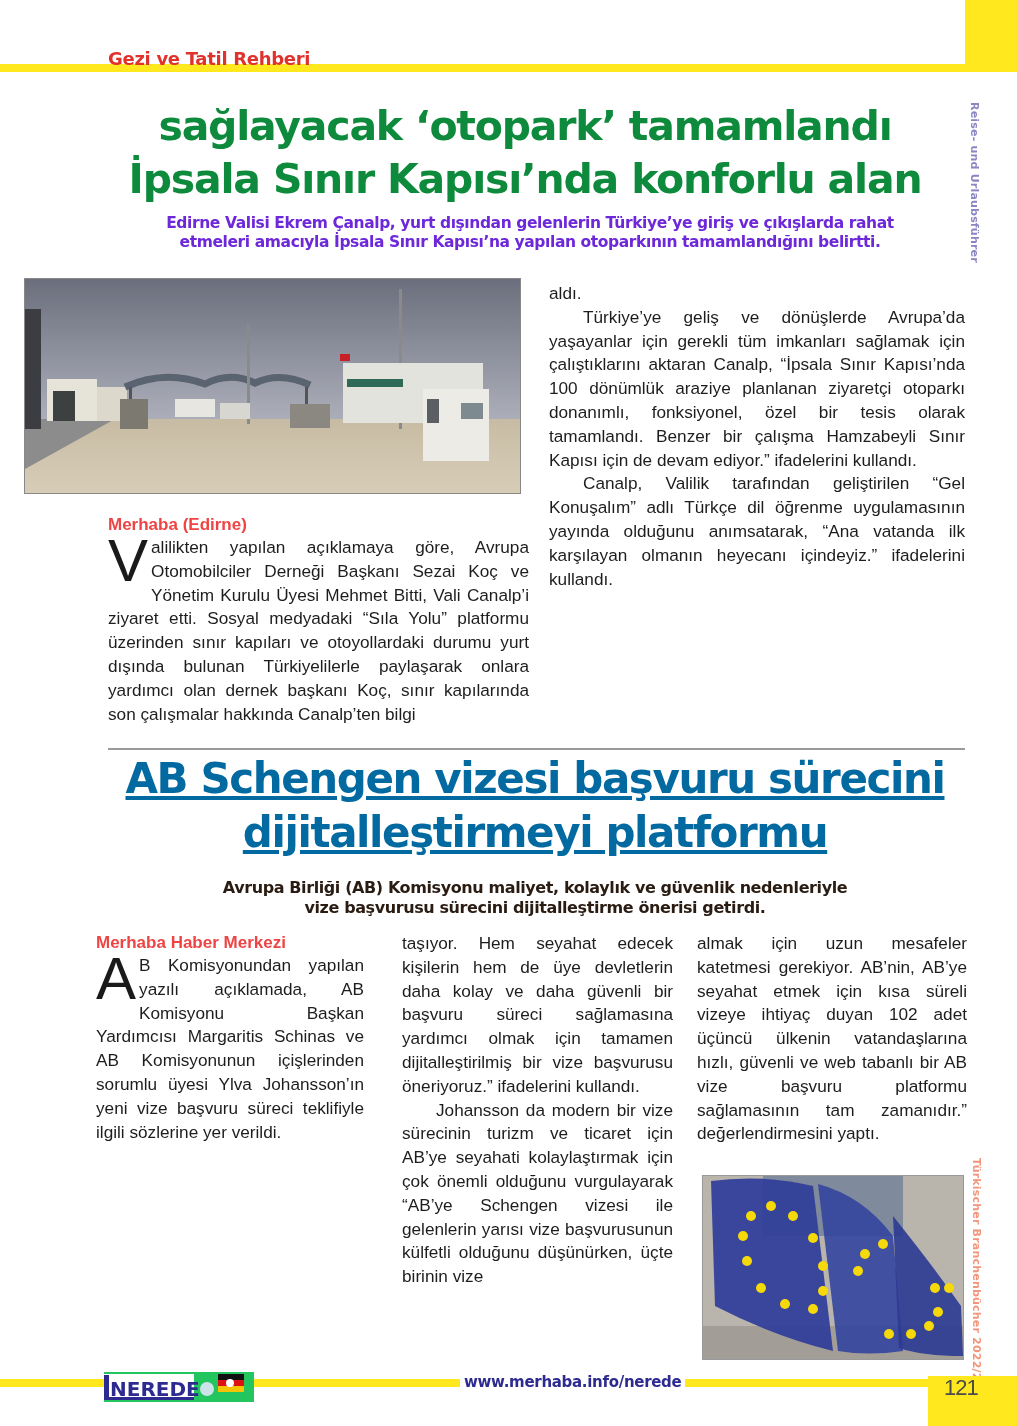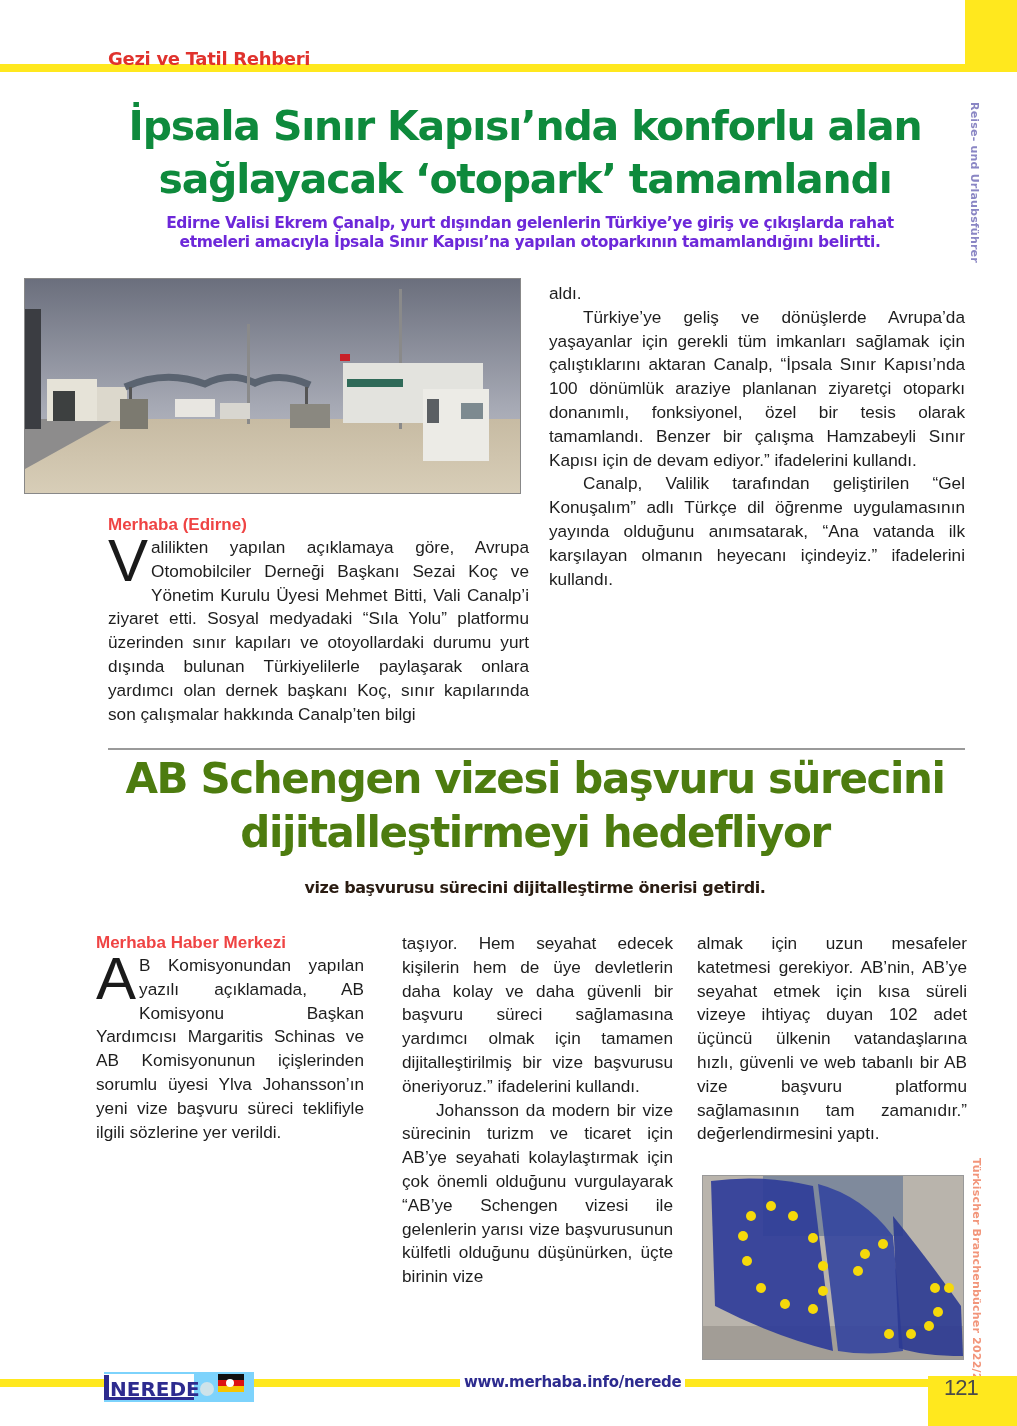--- a/index.html
+++ b/index.html
@@ -24,44 +24,44 @@
   .body-text p { text-indent: 34px; }
   .body-text p.noindent { text-indent: 0; }
   .dateline { font-size: 17px; font-weight: bold; color: #ef4444; line-height: 22px; }
   .dropcap { float: left; font-size: 60px; line-height: 46px; margin: 2px 3px 0 0; color: #1a1a1a; font-weight: normal; }
 
   .col-a1 { left: 108px; top: 514px; width: 421px; }
   .col-a2 { left: 549px; top: 282px; width: 416px; }
 
   .divider { position: absolute; left: 108px; top: 748px; width: 857px; height: 2px; background: #9a9a9a; }
 
-  .headline2 { position: absolute; left: 90px; top: 752px; width: 890px; text-align: center; font-family: "DejaVu Sans", sans-serif; font-weight: bold; font-size: 42px; line-height: 54px; color: #4d7c0f; letter-spacing: -1.4px; }
+  .headline2 { position: absolute; left: 90px; top: 752px; width: 890px; text-align: center; font-family: "DejaVu Sans", sans-serif; font-weight: bold; font-size: 42px; line-height: 54px; color: #0369a1; letter-spacing: -1.4px; text-decoration: underline; }
   .deck2 { position: absolute; left: 100px; top: 878px; width: 870px; text-align: center; font-family: "DejaVu Sans", sans-serif; font-weight: bold; font-size: 16px; line-height: 20px; color: #2a1c12; letter-spacing: -0.4px; }
 
   .col-b1 { left: 96px; top: 932px; width: 268px; }
   .col-b2 { left: 402px; top: 932px; width: 271px; }
   .col-b3 { left: 697px; top: 932px; width: 270px; }
 
   .yellow-rule-bottom { position: absolute; left: 0; top: 1379px; width: 1017px; height: 8px; background: #ffe81e; }
   .yellow-corner-bottom { position: absolute; left: 928px; top: 1376px; width: 89px; height: 50px; background: #ffe81e; }
-  .footer-logo { position: absolute; left: 104px; top: 1372px; width: 150px; height: 30px; background: #7dd3fc; }
+  .footer-logo { position: absolute; left: 104px; top: 1372px; width: 150px; height: 30px; background: #22c55e; }
   .footer-url { position: absolute; left: 412px; top: 1373px; font-family: "DejaVu Sans", sans-serif; font-weight: bold; font-size: 15px; color: #2d2b8f; background: #fff; padding: 0 4px; letter-spacing: -0.3px; margin-left: 48px; }
   .page-number { position: absolute; left: 944px; top: 1375px; font-size: 22px; color: #4a4a4a; font-family: "Liberation Sans", sans-serif; letter-spacing: -1px; }
 </style>
 </head>
 <body>
 
 <div class="yellow-corner-top"></div>
 <div class="yellow-rule-top"></div>
 <div class="section-label">Gezi ve Tatil Rehberi</div>
 <div class="side-vertical side-top">Reise- und Urlaubsführer</div>
 
 <div class="headline1">
+  <div>sağlayacak ‘otopark’ tamamlandı</div>
   <div>İpsala Sınır Kapısı’nda konforlu alan</div>
-  <div>sağlayacak ‘otopark’ tamamlandı</div>
 </div>
 <div class="deck1">
   <div>Edirne Valisi Ekrem Çanalp, yurt dışından gelenlerin Türkiye’ye giriş ve çıkışlarda rahat</div>
   <div>etmeleri amacıyla İpsala Sınır Kapısı’na yapılan otoparkının tamamlandığını belirtti.</div>
 </div>
 
 <div class="photo1">
   <svg width="497" height="216" viewBox="0 0 497 216">
     <defs>
       <linearGradient id="sky" x1="0" y1="0" x2="0" y2="1">
@@ -107,23 +107,24 @@
 <div class="body-text col-a2">
   <p class="noindent">aldı.</p>
   <p>Türkiye’ye geliş ve dönüşlerde Avrupa’da yaşayanlar için gerekli tüm imkanları sağlamak için çalıştıklarını aktaran Canalp, “İpsala Sınır Kapısı’nda 100 dönümlük araziye planlanan ziyaretçi otoparkı donanımlı, fonksiyonel, özel bir tesis olarak tamamlandı. Benzer bir çalışma Hamzabeyli Sınır Kapısı için de devam ediyor.” ifadelerini kullandı.</p>
   <p>Canalp, Valilik tarafından geliştirilen “Gel Konuşalım” adlı Türkçe dil öğrenme uygulamasının yayında olduğunu anımsatarak, “Ana vatanda ilk karşılayan olmanın heyecanı içindeyiz.” ifadelerini kullandı.</p>
 </div>
 
 <div class="divider"></div>
 
 <div class="headline2">
   <div>AB Schengen vizesi başvuru sürecini</div>
-  <div>dijitalleştirmeyi hedefliyor</div>
+  <div>dijitalleştirmeyi platformu</div>
 </div>
 <div class="deck2">
+  <div>Avrupa Birliği (AB) Komisyonu maliyet, kolaylık ve güvenlik nedenleriyle</div>
   <div>vize başvurusu sürecini dijitalleştirme önerisi getirdi.</div>
 </div>
 
 <div class="body-text col-b1">
   <div class="dateline">Merhaba Haber Merkezi</div>
   <p class="noindent"><span class="dropcap">A</span><span>B Komisyonundan yapılan yazılı açıklamada, AB Komisyonu Başkan Yardımcısı Margaritis Schinas ve AB Komisyonunun içişlerinden sorumlu üyesi Ylva Johansson’ın yeni vize başvuru süreci teklifiyle ilgili sözlerine yer verildi.</span></p>
 </div>
 
 <div class="body-text col-b2">
   <p class="noindent">taşıyor. Hem seyahat edecek kişilerin hem de üye devletlerin daha kolay ve daha güvenli bir başvuru süreci sağlamasına yardımcı olmak için tamamen dijitalleştirilmiş bir vize başvurusu öneriyoruz.” ifadelerini kullandı.</p>

